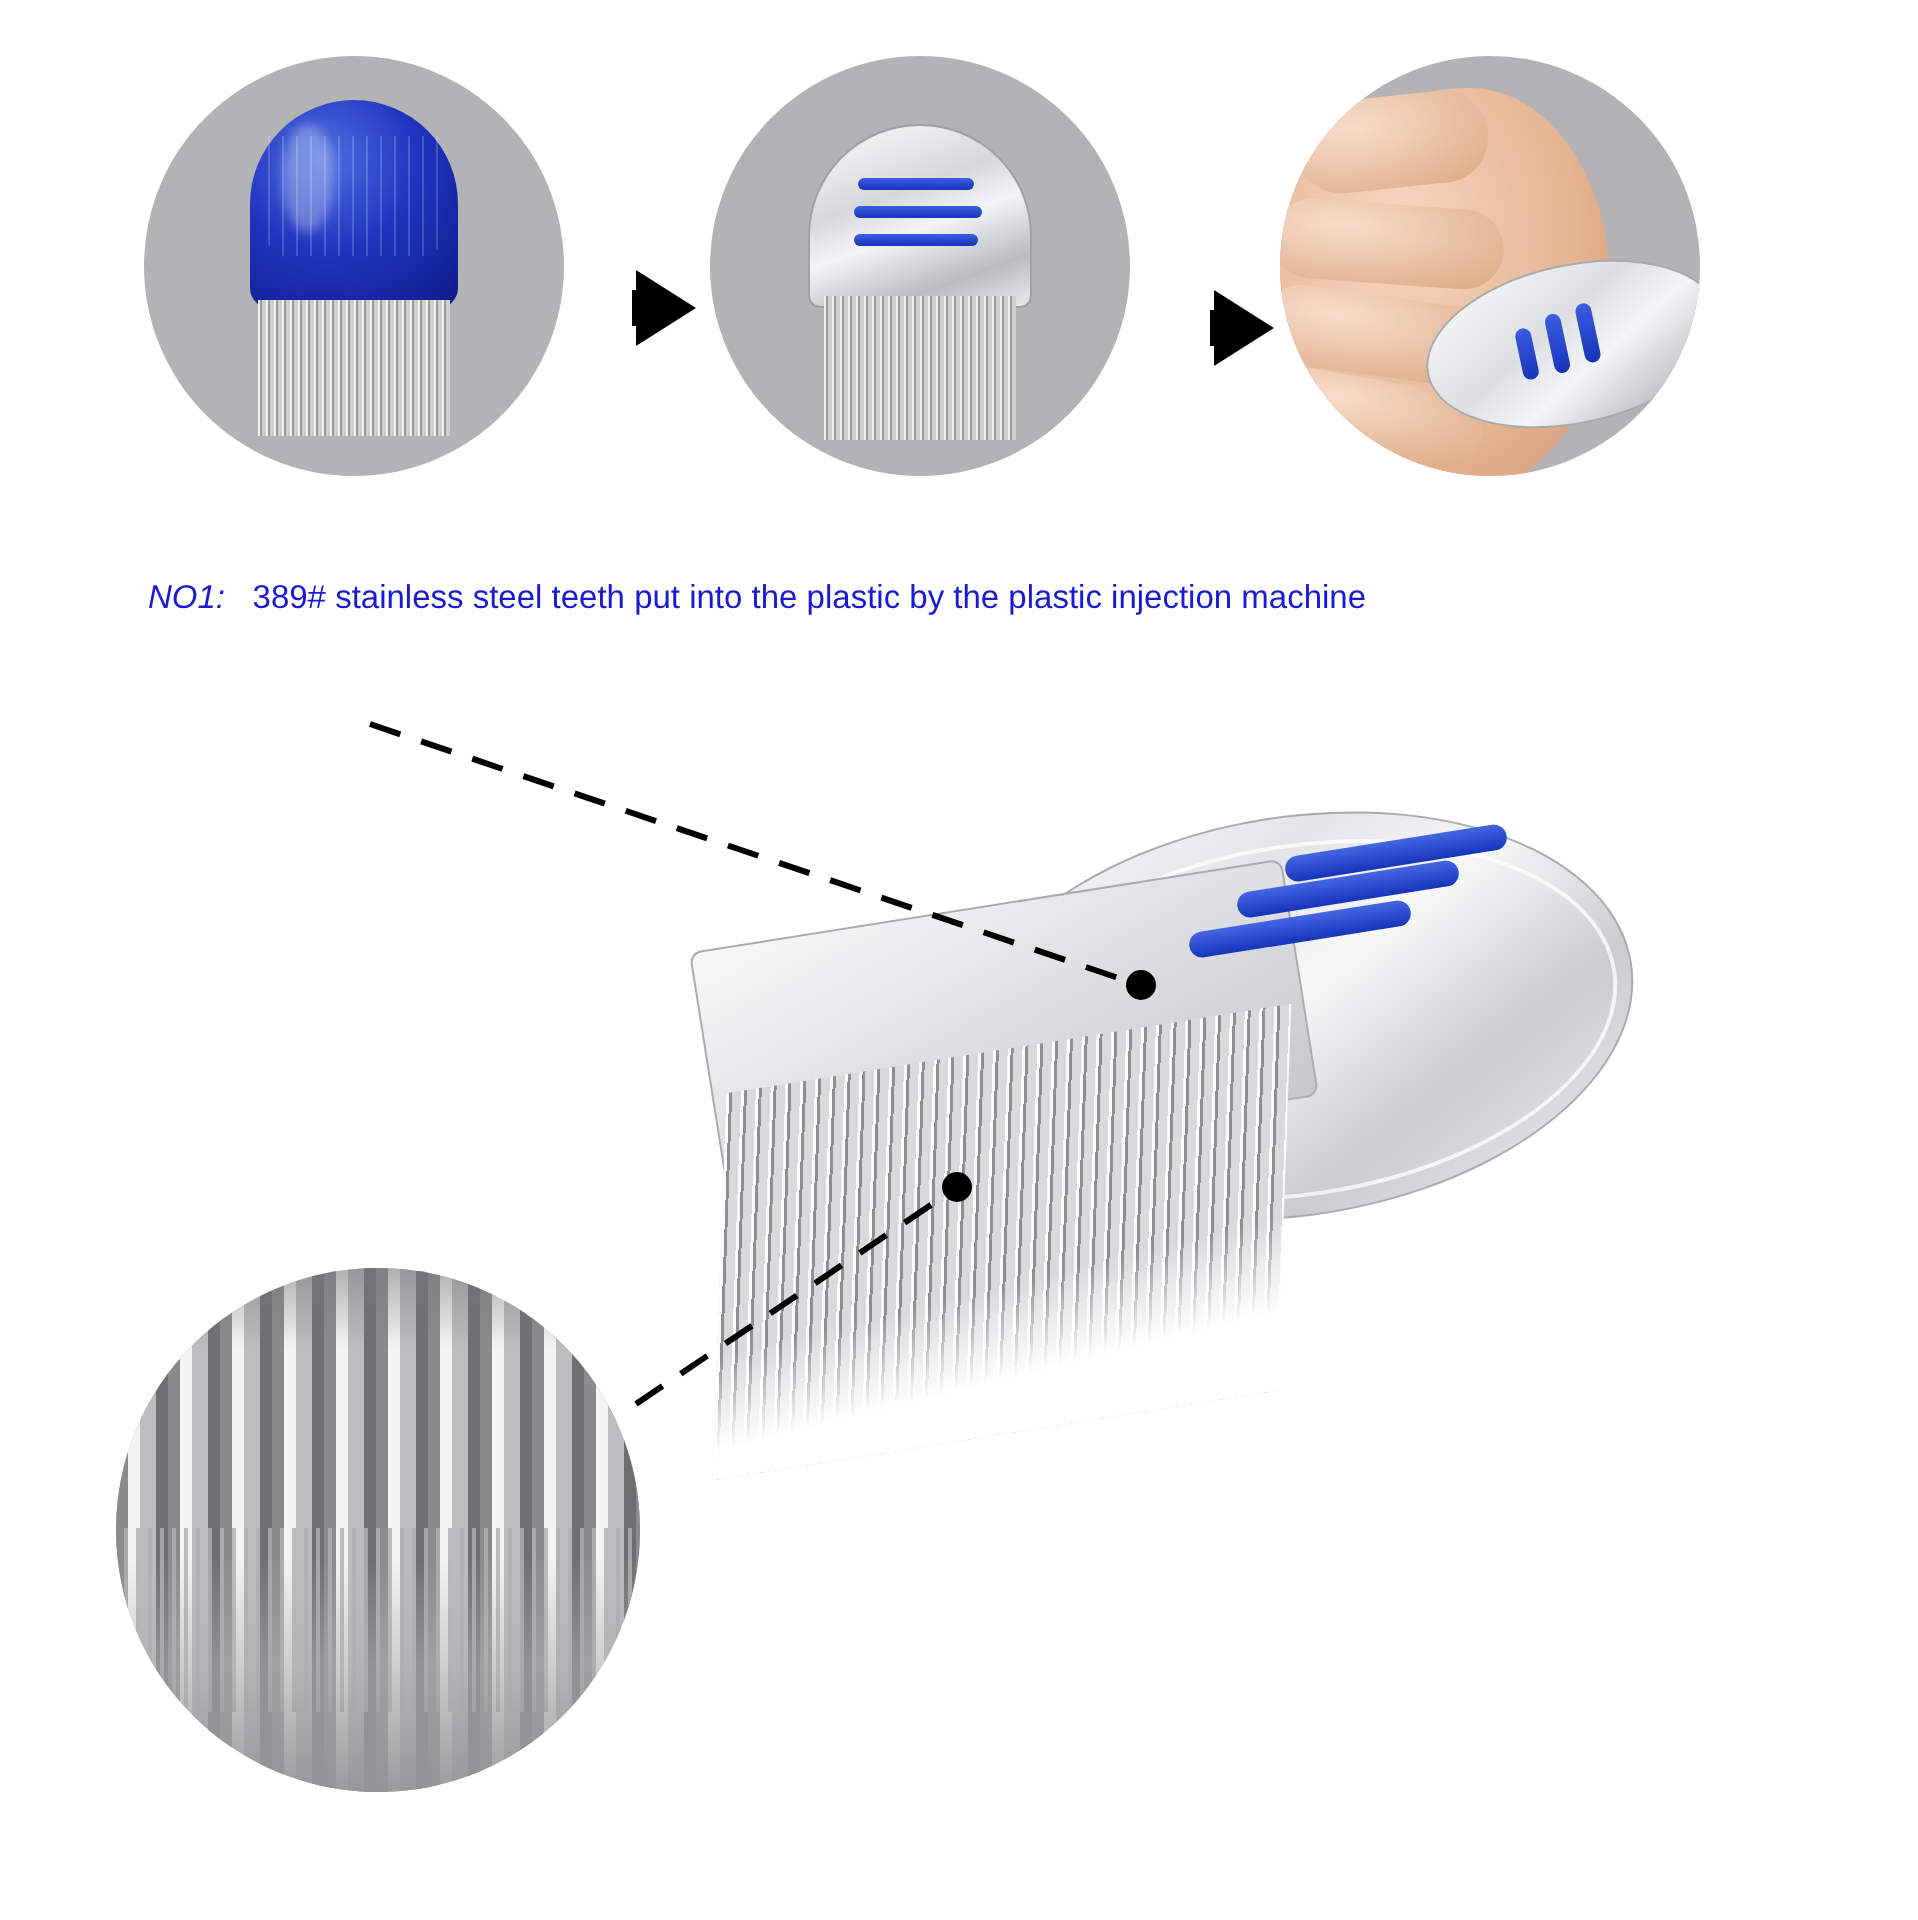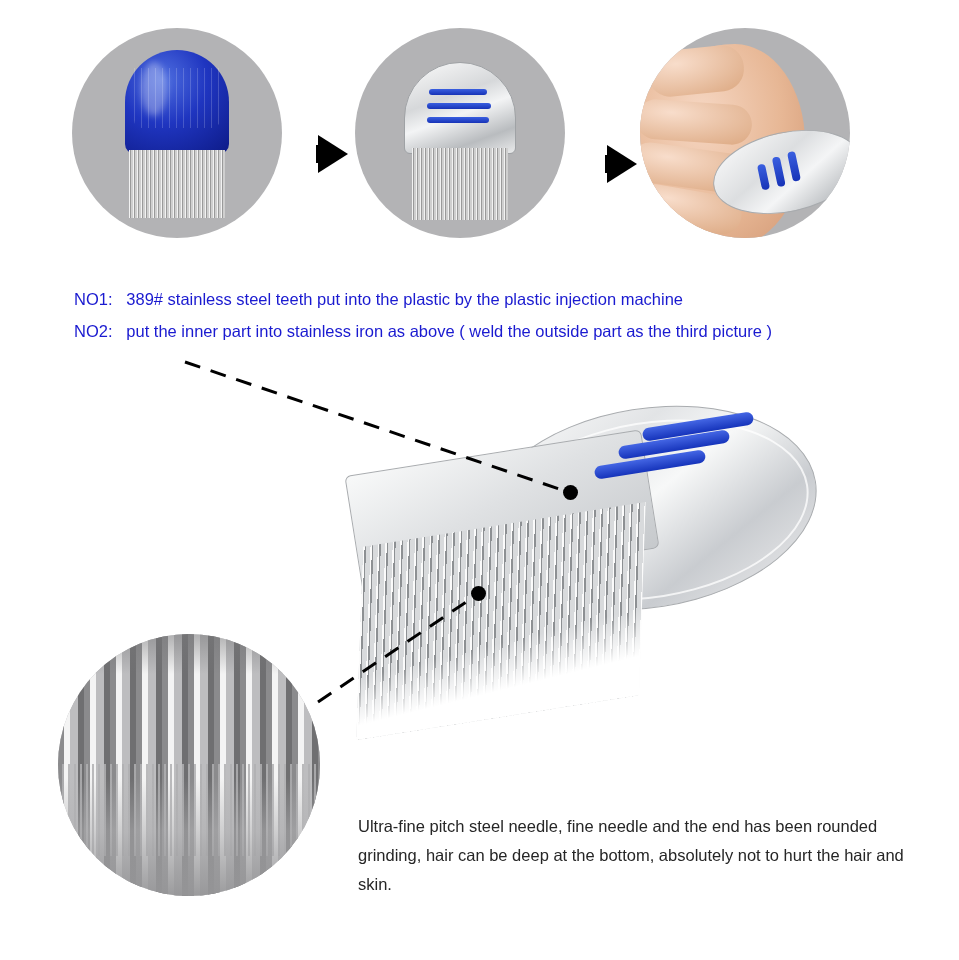--- a/index.html
+++ b/index.html
@@ -143,21 +143,21 @@
   .arrow-1 { left: 318px; top: 135px; }
   .arrow-2 { left: 607px; top: 145px; }
 
   
   .note {
     position: absolute;
     color: #1a1ad0;
     font-size: 16.5px;
     white-space: nowrap;
   }
-  .note .lbl { font-weight: normal; }
+  .note .lbl { font-weight: normal; font-style: italic; }
   .note-1 { left: 74px; top: 290px; }
   .note-2 { left: 74px; top: 322px; }
 
   
   .comb-wrap {
     position: absolute;
     left: 330px;
     top: 398px;
     width: 520px;
     height: 340px;
@@ -318,25 +318,20 @@
         <div class="s3c"></div>
       </div>
     </div>
   </div>
 
   <div class="note note-1">
     <span class="lbl">NO1:</span>
     &nbsp;
     <span>389# stainless steel teeth put into the plastic by the plastic injection machine</span>
   </div>
-  <div class="note note-2">
-    <span class="lbl">NO2:</span>
-    &nbsp;
-    <span>put the inner part into stainless iron as above ( weld the outside part as the third picture )</span>
-  </div>
 
   <div class="comb-wrap">
     <div class="comb-head"></div>
     <div class="comb-head-rim"></div>
     <div class="comb-neck"></div>
     <div class="big-stripe bs1"></div>
     <div class="big-stripe bs2"></div>
     <div class="big-stripe bs3"></div>
     <div class="big-teeth"></div>
     <div class="big-teeth-mask"></div>
@@ -349,15 +344,14 @@
     <div class="needles-top"></div>
   </div>
 
   <svg class="leader">
     <line x1="185" y1="362" x2="568" y2="492" stroke="#000000" stroke-width="3" stroke-dasharray="16 11"></line>
     <line x1="318" y1="702" x2="478" y2="594" stroke="#000000" stroke-width="3" stroke-dasharray="16 11"></line>
   </svg>
   <div class="dot dot-head"></div>
   <div class="dot dot-teeth"></div>
 
-  <div class="para">Ultra-fine pitch steel needle, fine needle and the end has been rounded grinding, hair can be deep at the bottom, absolutely not to hurt the hair and skin.</div>
 
 </div>
 
 </body></html>

